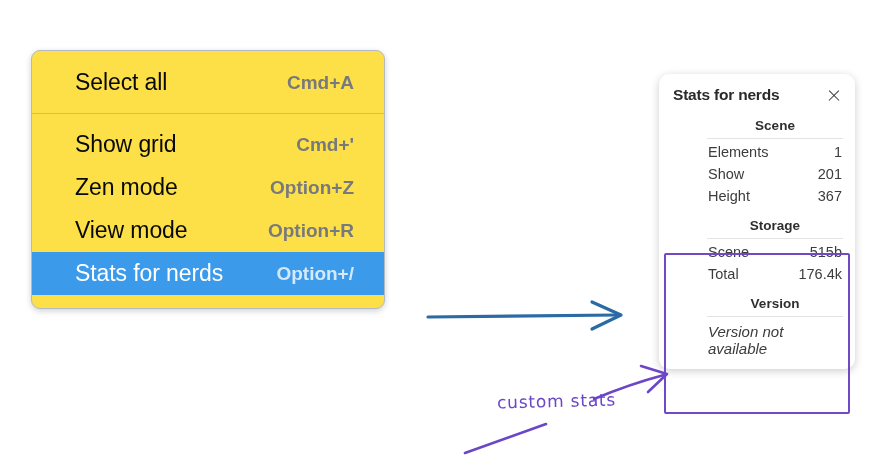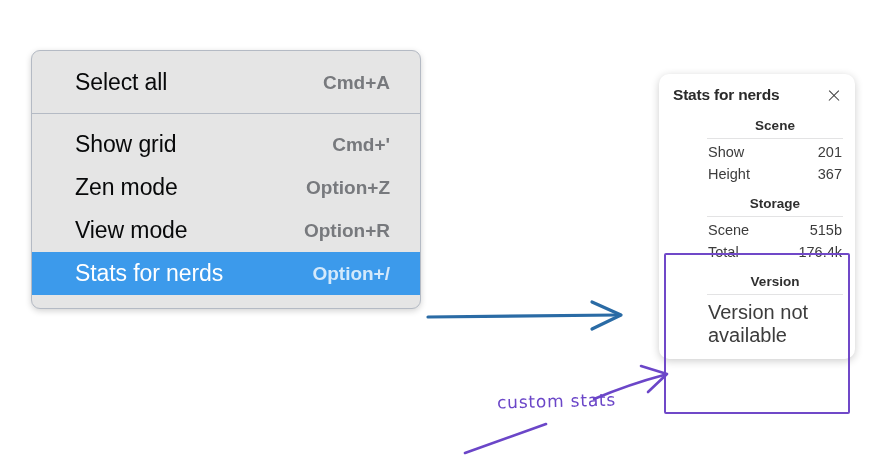--- a/index.html
+++ b/index.html
@@ -14,22 +14,22 @@
     overflow: hidden;
     font-family: "Liberation Sans", sans-serif;
     -webkit-font-smoothing: antialiased;
   }
 
   
   #context-menu {
     position: absolute;
     left: 31px;
     top: 50px;
-    width: 390px;
-    background: #e5e5e5;
+    width: 354px;
+    background: #fde047;
     border: 1px solid #B4BAC4;
     border-radius: 9px;
     box-shadow: 0 2px 6px rgba(0,0,0,0.18);
     overflow: hidden;
     box-sizing: border-box;
   }
   .menu-group { padding: 6px 0; }
   .menu-group.first { padding-top: 10px; padding-bottom: 9px; }
   .menu-group.second { padding-top: 9px; padding-bottom: 13px; }
   .menu-divider {
@@ -126,22 +126,23 @@
     justify-content: space-between;
     align-items: baseline;
     padding: 3px 13px 3px 13px;
     font-size: 14.5px;
     color: #3C3C3C;
   }
   .sp-row .k { color: #3C3C3C; }
   .sp-row .v { color: #3C3C3C; }
   .sp-single {
     padding: 4px 13px 2px 13px;
-    font-size: 20px;
+    font-size: 15px;
     color: #3C3C3C;
+    font-style: italic;
   }
 
   
   #custom-stats-box {
     position: absolute;
     left: 664px;
     top: 253px;
     width: 186px;
     height: 161px;
     border: 2px solid #7048C8;
@@ -209,20 +210,24 @@
 
   <div class="sp-header">
     <span class="sp-title">Stats for nerds</span>
     <span class="sp-close"></span>
   </div>
 
   <div class="sp-section">
     <div class="sp-section-title">Scene</div>
     <div class="sp-rule"></div>
     <div class="sp-row">
+      <span class="k">Elements</span>
+      <span class="v">1</span>
+    </div>
+    <div class="sp-row">
       <span class="k">Show</span>
       <span class="v">201</span>
     </div>
     <div class="sp-row">
       <span class="k">Height</span>
       <span class="v">367</span>
     </div>
   </div>
 
   <div class="sp-section" style="margin-top:9px;">

